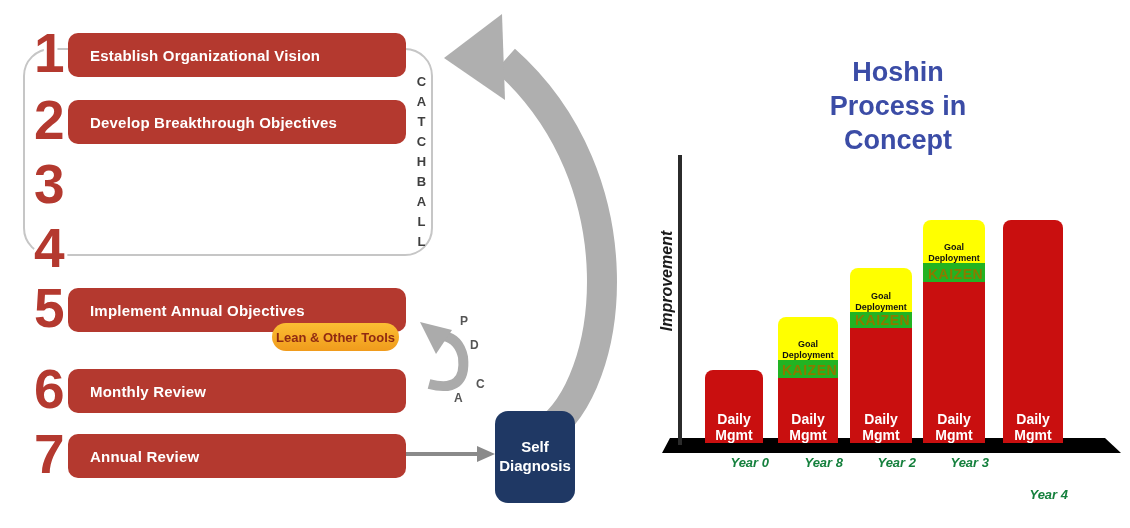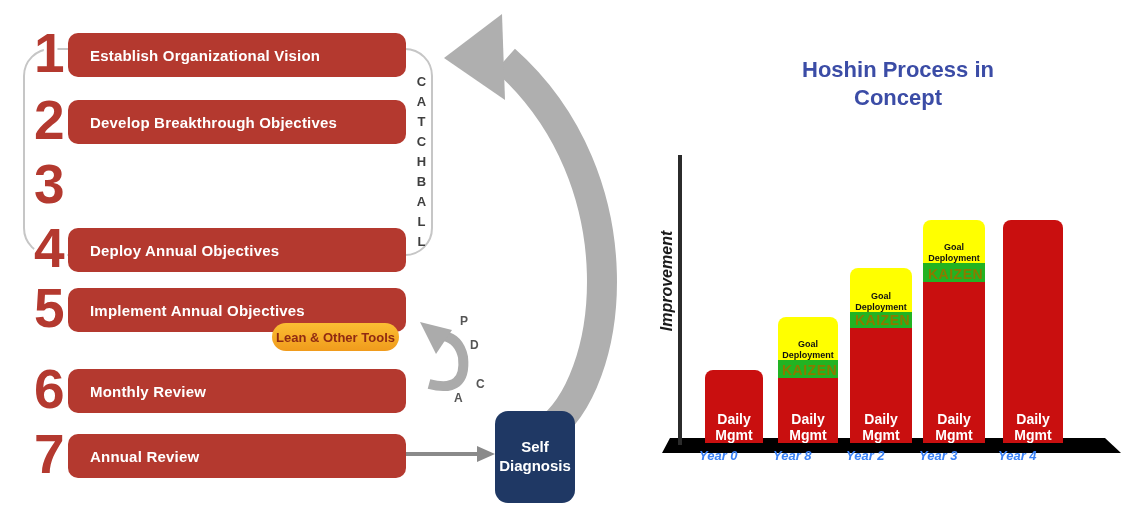--- a/index.html
+++ b/index.html
@@ -25,34 +25,34 @@
          color:#8F2A12;font-size:13px;font-weight:bold;}
   .pdca-letter{position:absolute;z-index:4;font-size:12px;font-weight:bold;color:#555;}
   .diagnosis{position:absolute;left:495px;top:411px;width:80px;height:92px;z-index:6;
              background:#1F3864;border-radius:13px;display:flex;align-items:center;
              justify-content:center;text-align:center;color:#fff;font-weight:bold;
              font-size:15px;line-height:1.25;padding:0 8px;box-sizing:border-box;}
   .arrow-svg{position:absolute;left:0;top:0;width:660px;height:528px;z-index:2;}
 
   
   .chart-title{position:absolute;left:798px;top:56px;width:200px;z-index:2;
-               text-align:center;color:#3B4CA6;font-size:22px;font-weight:600;line-height:1.25;}
+               text-align:center;color:#3B4CA6;font-size:27px;font-weight:600;line-height:1.25;}
   .chart{position:absolute;left:660px;top:140px;width:470px;height:345px;z-index:2;}
   .yaxis{position:absolute;left:18px;top:15px;width:4px;height:290px;background:#2B2B2B;}
   .ylabel{position:absolute;left:-72px;top:131px;width:160px;height:20px;
           transform:rotate(-90deg);text-align:center;
           font-size:16px;font-weight:bold;font-style:italic;color:#1A1A1A;}
   .seg{position:absolute;display:flex;align-items:flex-end;justify-content:center;
        text-align:center;overflow:hidden;box-sizing:border-box;}
   .seg span{display:block;width:52px;line-height:1.15;}
   .seg-0 span{font-size:14px;font-weight:bold;}
   .seg-1 span{font-size:14px;font-weight:bold;letter-spacing:.5px;}
   .seg-2 span{font-size:9px;font-weight:bold;}
-  .xlab{position:absolute;top:308px;width:70px;text-align:left;
-        font-size:13px;font-weight:bold;font-style:italic;color:#3b82f6;}
+  .xlab{position:absolute;top:315px;width:70px;text-align:right;
+        font-size:13px;font-weight:bold;font-style:italic;color:#15803d;}
   .base-svg{position:absolute;left:0;top:0;width:470px;height:345px;}
 </style>
 </head>
 <body>
 
 <div class="page">
 
   <svg class="arrow-svg" viewBox="0 0 660 528">
 
     <g>
@@ -80,23 +80,20 @@
   <div class="stepnum" style="top:222px">4</div>
   <div class="stepnum" style="top:282px">5</div>
   <div class="stepnum" style="top:363px">6</div>
   <div class="stepnum" style="top:428px">7</div>
 
   <div class="stepbar" style="top:33px">
     <span>Establish Organizational Vision</span>
     </div>
   <div class="stepbar" style="top:100px">
     <span>Develop Breakthrough Objectives</span>
-    </div>
-  <div class="stepbar" style="top:228px">
-    <span>Deploy Annual Objectives</span>
     </div>
   <div class="stepbar" style="top:288px">
     <span>Implement Annual Objectives</span>
     </div>
   <div class="stepbar" style="top:434px">
     <span>Annual Review</span>
     </div>
   <div class="stepbar" style="top:369px">
     <span>Monthly Review</span>
     </div>
@@ -149,17 +146,17 @@
         <div class="seg seg-1" style="left: 263px; top: 123px; width: 62px; height: 19px; background: rgb(34, 179, 34); color: rgb(138, 122, 0);">
           <span>KAIZEN</span>
         </div>
         <div class="seg seg-2" style="left: 263px; top: 80px; width: 62px; height: 43px; background: rgb(255, 255, 0); color: rgb(17, 17, 17); border-radius: 8px 8px 0px 0px;">
           <span>Goal Deployment</span>
         </div>
         <div class="xlab" style="left: 259px;">Year 3</div>
         <div class="seg seg-0" style="left: 343px; top: 80px; width: 60px; height: 223px; background: rgb(201, 15, 15); color: rgb(255, 255, 255); border-radius: 8px 8px 0px 0px;">
           <span>Daily Mgmt</span>
         </div>
-        <div class="xlab" style="left: 338px;">Year 4</div>
+        <div class="xlab" style="left: 338px; margin-top: 32px;">Year 4</div>
       </div>
   </div>
 
 </div>
 
 </body></html>

